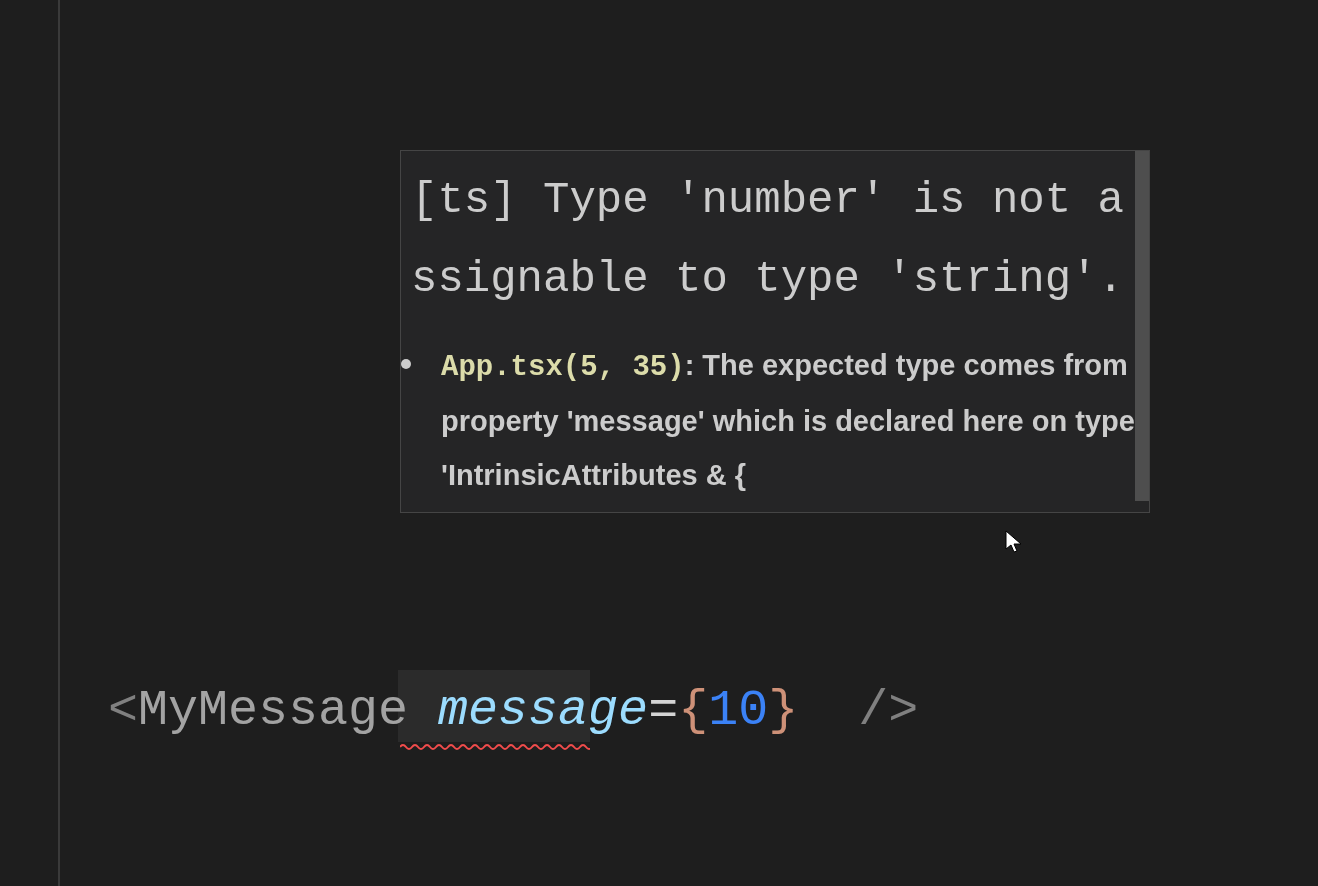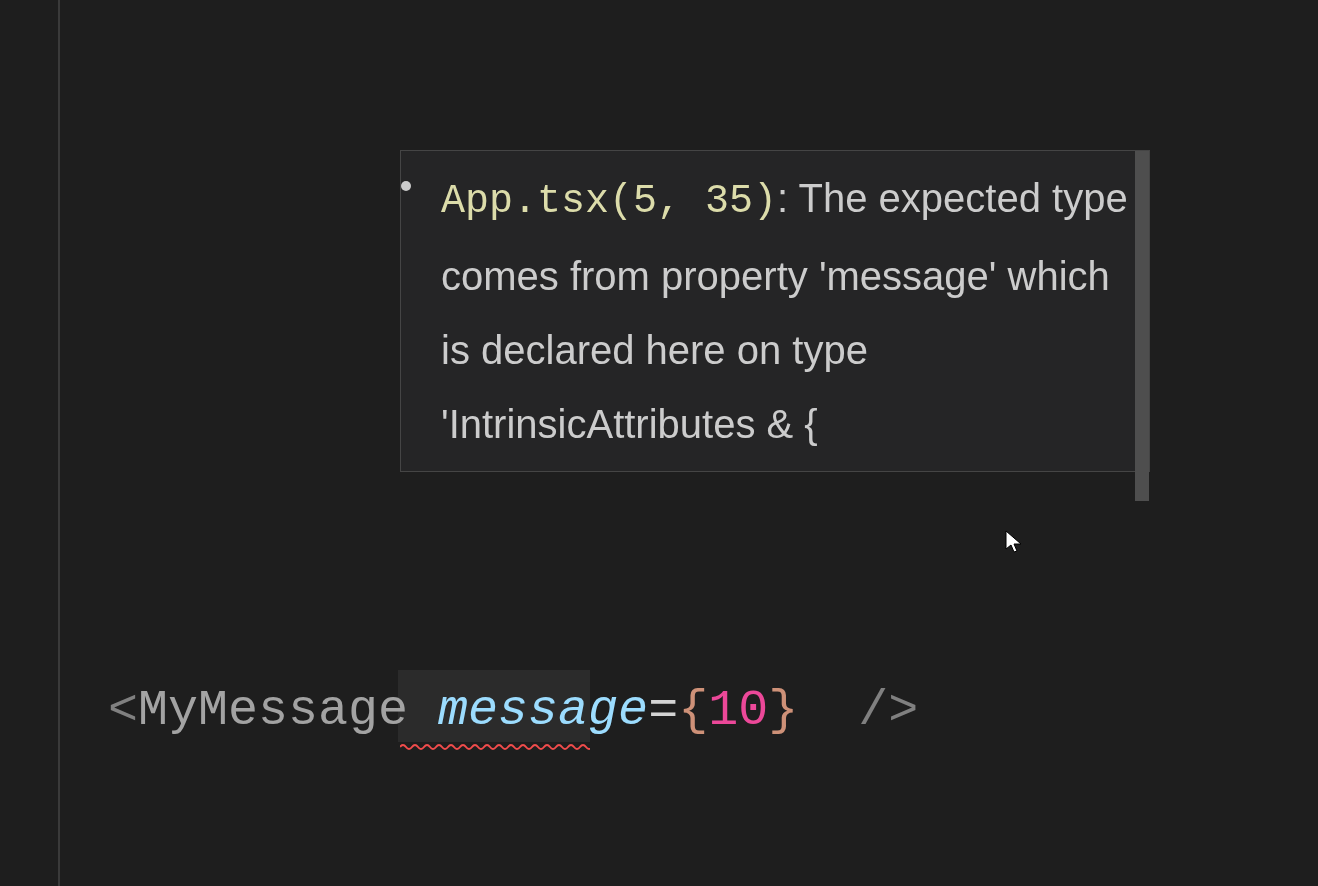--- a/index.html
+++ b/index.html
@@ -62,37 +62,38 @@
     border-radius: 50%;
     background: #cccccc;
   }
   .file-link {
     color: #dcdcaa;
     font-family: Consolas, 'Courier New', monospace;
   }
   .related-text {
     font-family: 'Segoe UI', Arial, sans-serif;
     padding-left: 30px;
-    font-size: 40px;
+    font-size: 29px;
     line-height: 1.85;
+    font-weight: bold;
   }
   .code-line {
     position: absolute;
     left: 108px;
     top: 682px;
     font-size: 50px;
     font-family: Consolas, 'Courier New', monospace;
     white-space: pre;
   }
   .tk-punct { color: #808080; }
   .tk-component { color: #a3a3a3; }
   .tk-attr { color: #9cdcfe; font-style: italic; text-align: center; }
   .tk-equals { color: #d4d4d4; }
   .tk-brace { color: #ce9178; }
-  .tk-number { color: #ec4899; }
+  .tk-number { color: #3b82f6; }
   .tk-close { color: #808080; }
   .squiggle {
     position: absolute;
     left: 400px;
     top: 738px;
     width: 190px;
     height: 8px;
   }
   .squiggle svg {
     width: 100%;
@@ -125,20 +126,21 @@
 <div class="code-line"><span class="tk-punct">&lt;</span><span class="tk-component">MyMessage</span><span> </span><span class="tk-attr">message</span><span class="tk-equals">=</span><span class="tk-brace">{</span><span class="tk-number">10</span><span class="tk-brace">}</span><span> </span><span class="tk-close"> /&gt;</span></div>
 
 <div class="squiggle">
   <svg viewBox="0 0 190 8" preserveAspectRatio="none">
     <path d="M0,4 Q3,0 6,4 T12,4 T18,4 T24,4 T30,4 T36,4 T42,4 T48,4 T54,4 T60,4 T66,4 T72,4 T78,4 T84,4 T90,4 T96,4 T102,4 T108,4 T114,4 T120,4 T126,4 T132,4 T138,4 T144,4 T150,4 T156,4 T162,4 T168,4 T174,4 T180,4 T186,4 T192,4" stroke="#f14c4c" stroke-width="2" fill="none"></path>
   </svg>
 </div>
 
 <div class="hover-tooltip">
   <div class="tooltip-scrollbar"></div>
+  <div class="error-line">[ts] Type 'number' is not assignable to type 'string'.</div>
   <div class="related-info">
     <div class="related-text">
       <span class="bullet"></span>
       <span class="file-link">App.tsx(5, 35)</span><span>: </span><span>The expected type comes from property 'message' which is declared here on type 'IntrinsicAttributes &amp; {</span>
     </div>
   </div>
 </div>
 
 <div class="cursor-pointer">
   <svg viewBox="0 0 18 26">

